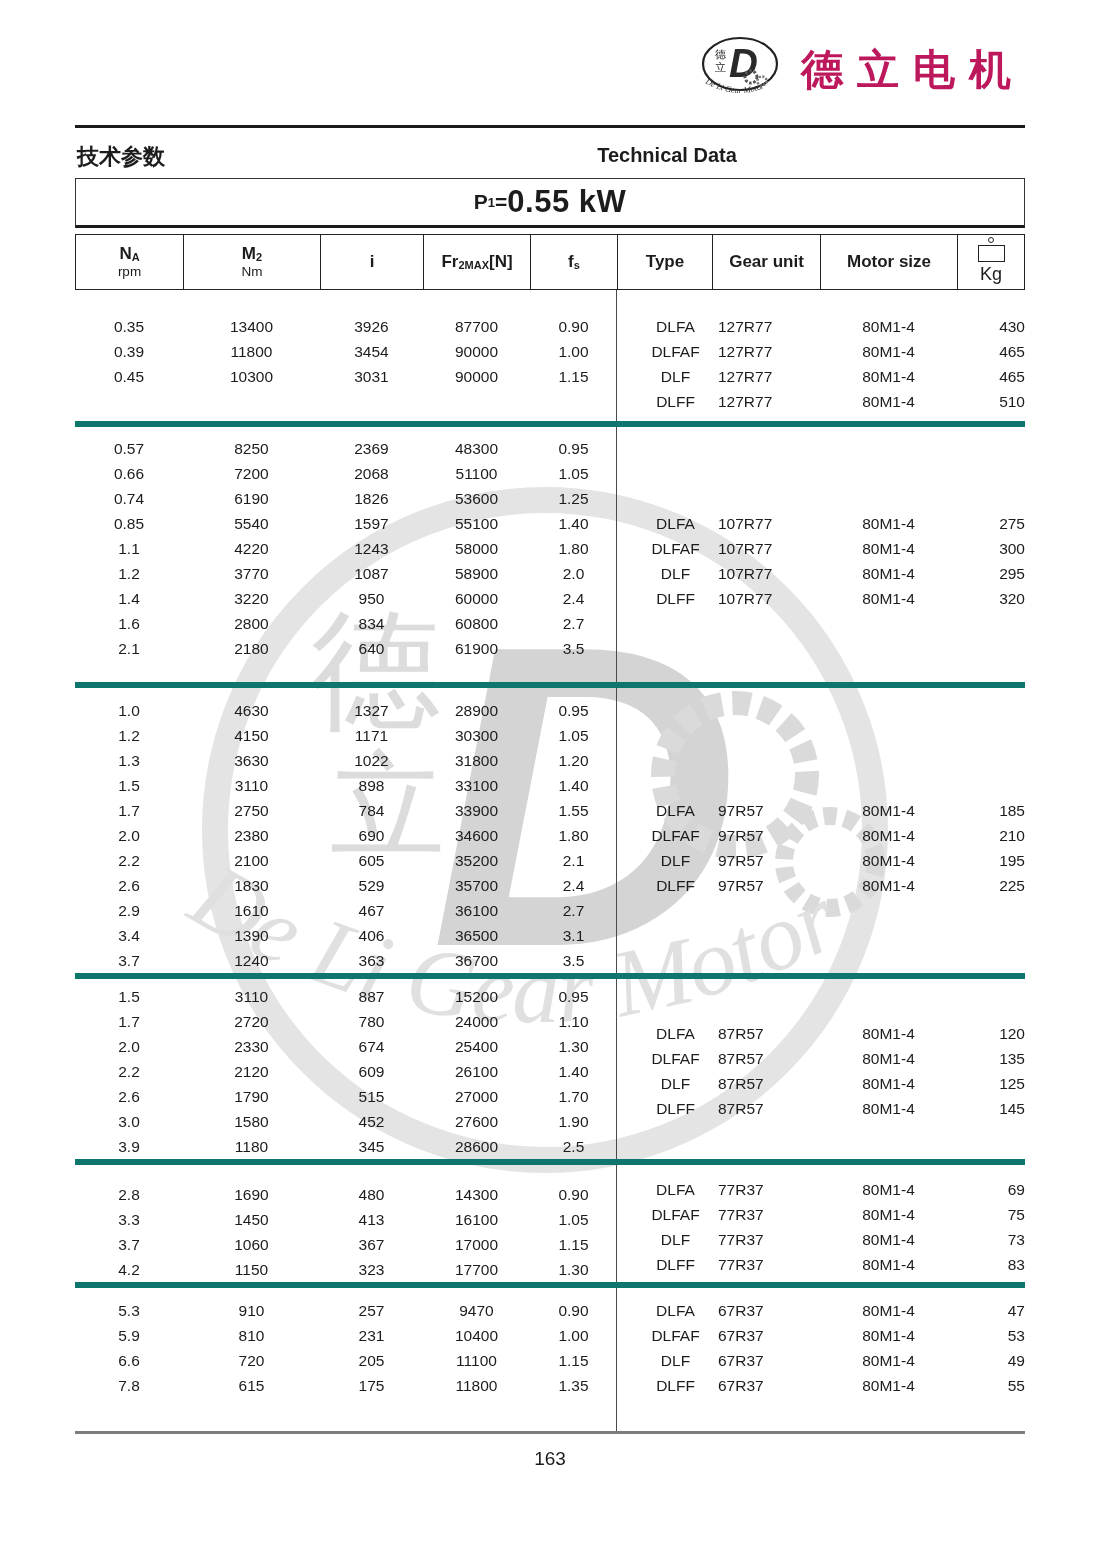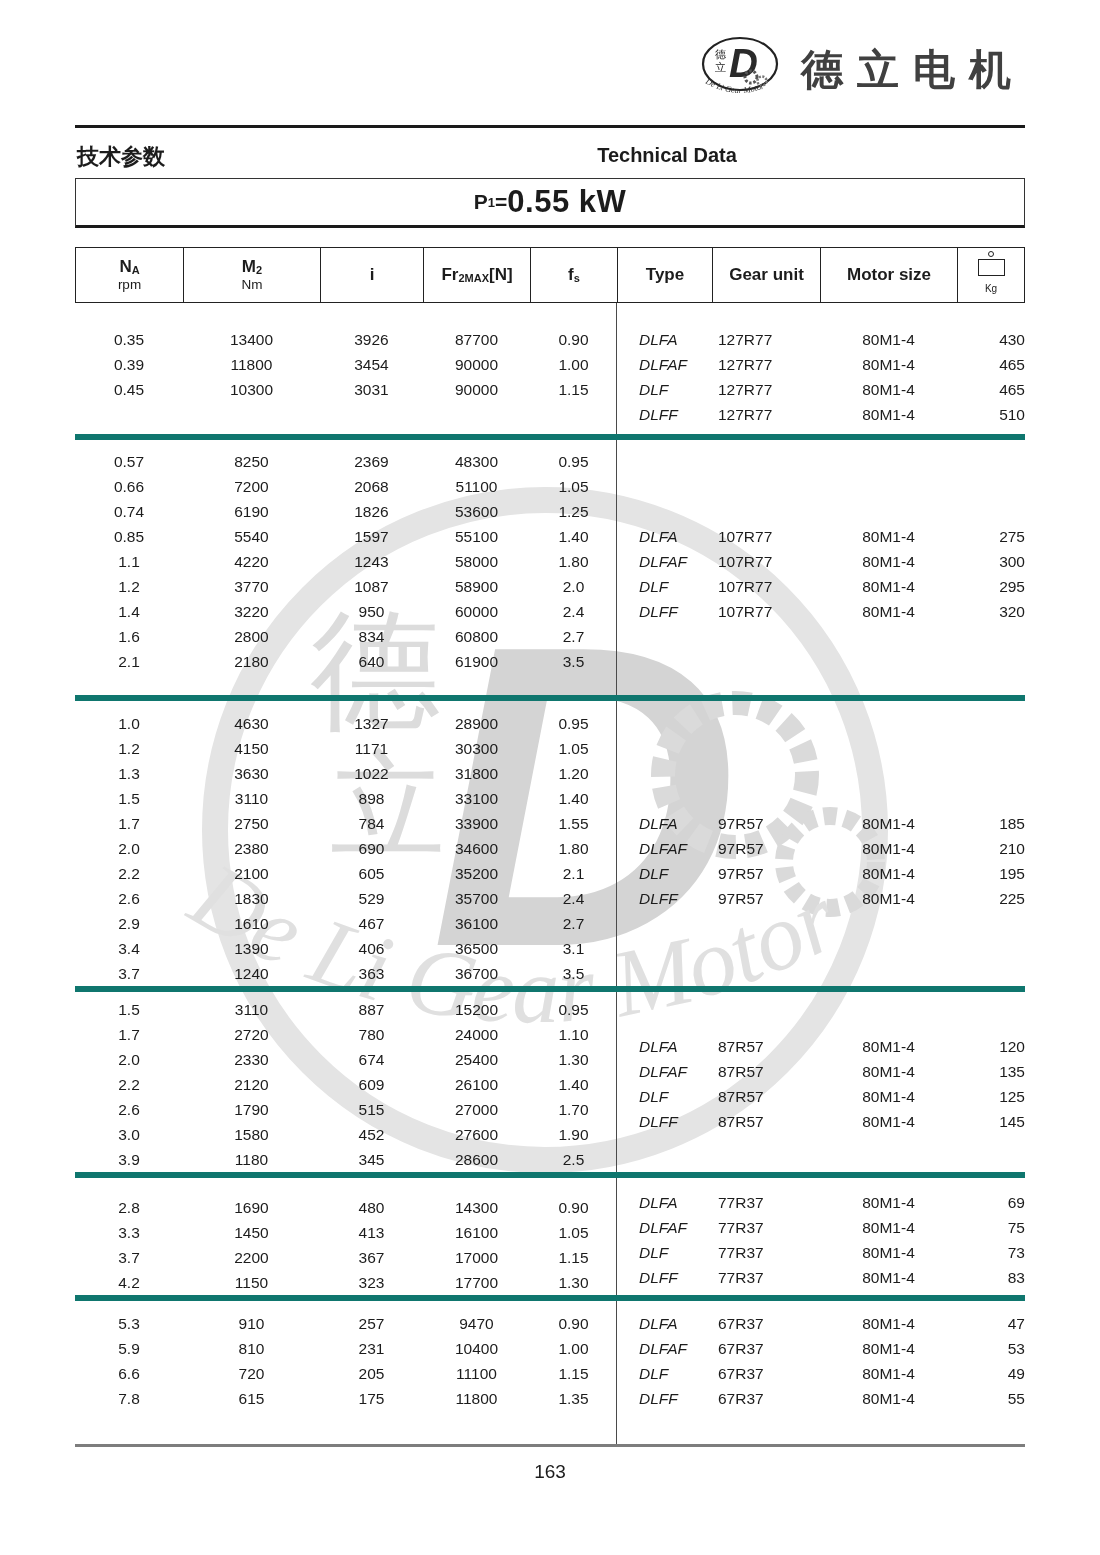--- a/index.html
+++ b/index.html
@@ -7,65 +7,65 @@
   body { width:1100px; height:1555px; position:relative; overflow:hidden;
          font-family:"Liberation Sans","DejaVu Sans",sans-serif; color:#1c1c1c; }
 
   .watermark { position:absolute; left:0; top:0; z-index:0; pointer-events:none; }
 
   .content { position:relative; z-index:1; margin:0 75px; width:950px; }
 
   
   .brand-row { height:125px; display:flex; justify-content:flex-end; align-items:center; gap:20px; padding-top:14px; }
   .brand-name { font-family:"Liberation Serif","DejaVu Serif",serif; font-size:42px; font-weight:bold;
-                letter-spacing:14px; color:#404040; white-space:nowrap; }
+                letter-spacing:14px; color:#be185d; white-space:nowrap; }
   .top-rule { height:3px; background:#1a1a1a; }
 
   
   .subheader { position:relative; height:50px; }
   .sub-cn { position:absolute; left:2px; top:14px; font-size:22px; font-weight:bold;text-align:right; }
   .sub-en { position:absolute; left:592px; top:16px; transform:translateX(-50%); font-size:20px; font-weight:bold; }
 
   
   .title-box { height:50px; border:1.5px solid #333; border-bottom:3px solid #1a1a1a;
                display:flex; align-items:center; justify-content:center; }
   .p-label { font-size:21px; font-weight:bold; }
   .p-sub   { font-size:13px; font-weight:bold; vertical-align:-4px; }
   .p-eq    { font-size:21px; font-weight:bold; }
   .p-value { font-size:31px; font-weight:bold; letter-spacing:0.5px; }
 
   
-  .thead { margin-top:19px; height:56px; border:1.5px solid #222;
+  .thead { margin-top:6px; height:56px; border:1.5px solid #222;
            display:grid; grid-template-columns:108px 137px 103px 107px 87px 95px 108px 137px 66px; }
   .hcell { border-right:1.5px solid #222; display:flex; flex-direction:column; align-items:center; justify-content:center; line-height:1.15; }
   .hcell:last-child { border-right:none; }
   .h-main { font-size:17px; font-weight:bold; }
   .h-sub  { font-size:11px; font-weight:bold; vertical-align:-2px; }
   .h-unit { font-size:13.5px; font-weight:normal; }
-  .h-plain .h-main { font-weight:normal; font-size:10px; }
+  .h-plain .h-main { font-weight:normal; font-size:18px; }
   .w-icon { width:27px; height:17px; border:1.8px solid #222; position:relative; margin:6px auto 2px; background:#fff; }
   .w-knob { position:absolute; width:6px; height:6px; border:1.5px solid #222; border-radius:50%;
             top:-9px; left:50%; transform:translateX(-50%); background:#fff; }
 
   
   .tbody { position:relative; }
   .vdivider { position:absolute; left:541px; top:0; bottom:0; width:1px; background:#4a4a4a; }
   .section { position:relative; border-bottom:6px solid #0f766e; }
   .section.s1 { min-height:137px; padding-top:24px; }
   .section.s2 { min-height:261px; padding-top:9px;  }
   .section.s3 { min-height:290px; padding-top:10px; }
   .section.s4 { min-height:185px; padding-top:5px;  }
   .section.s5 { min-height:122px; padding-top:17px; }
   .section.s6 { min-height:146px; padding-top:10px; border-bottom:3px solid #7d7d7d; }
 
   .drow { display:grid; grid-template-columns:108px 137px 103px 107px 87px; height:25px; align-items:center; }
   .dcell { font-size:15.5px; text-align:center; }
   .tblock { position:absolute; left:542px; width:408px; }
   .trow { display:grid; grid-template-columns:95px 108px 137px 68px; height:25px; align-items:center; }
-  .c-type  { text-align:left; padding-left:22px;font-style:italic; }
+  .c-type  { text-align:center; padding-left:22px; }
   .c-gear  { text-align:left; padding-left:6px; }
   .c-motor { text-align:center; }
   .c-kg    { text-align:right; }
 
   .page-num { text-align:center; margin-top:14px; font-size:19px; }
 </style>
 </head>
 <body>
 
 <svg class="watermark" width="1100" height="1555" viewBox="0 0 1100 1555">
@@ -482,21 +482,21 @@
         </div>
         <div class="drow">
           <div class="dcell">3.3</div>
           <div class="dcell">1450</div>
           <div class="dcell">413</div>
           <div class="dcell">16100</div>
           <div class="dcell">1.05</div>
         </div>
         <div class="drow">
           <div class="dcell">3.7</div>
-          <div class="dcell">2200</div>
+          <div class="dcell">1060</div>
           <div class="dcell">367</div>
           <div class="dcell">17000</div>
           <div class="dcell">1.15</div>
         </div>
         <div class="drow">
           <div class="dcell">4.2</div>
           <div class="dcell">1150</div>
           <div class="dcell">323</div>
           <div class="dcell">17700</div>
           <div class="dcell">1.30</div>

